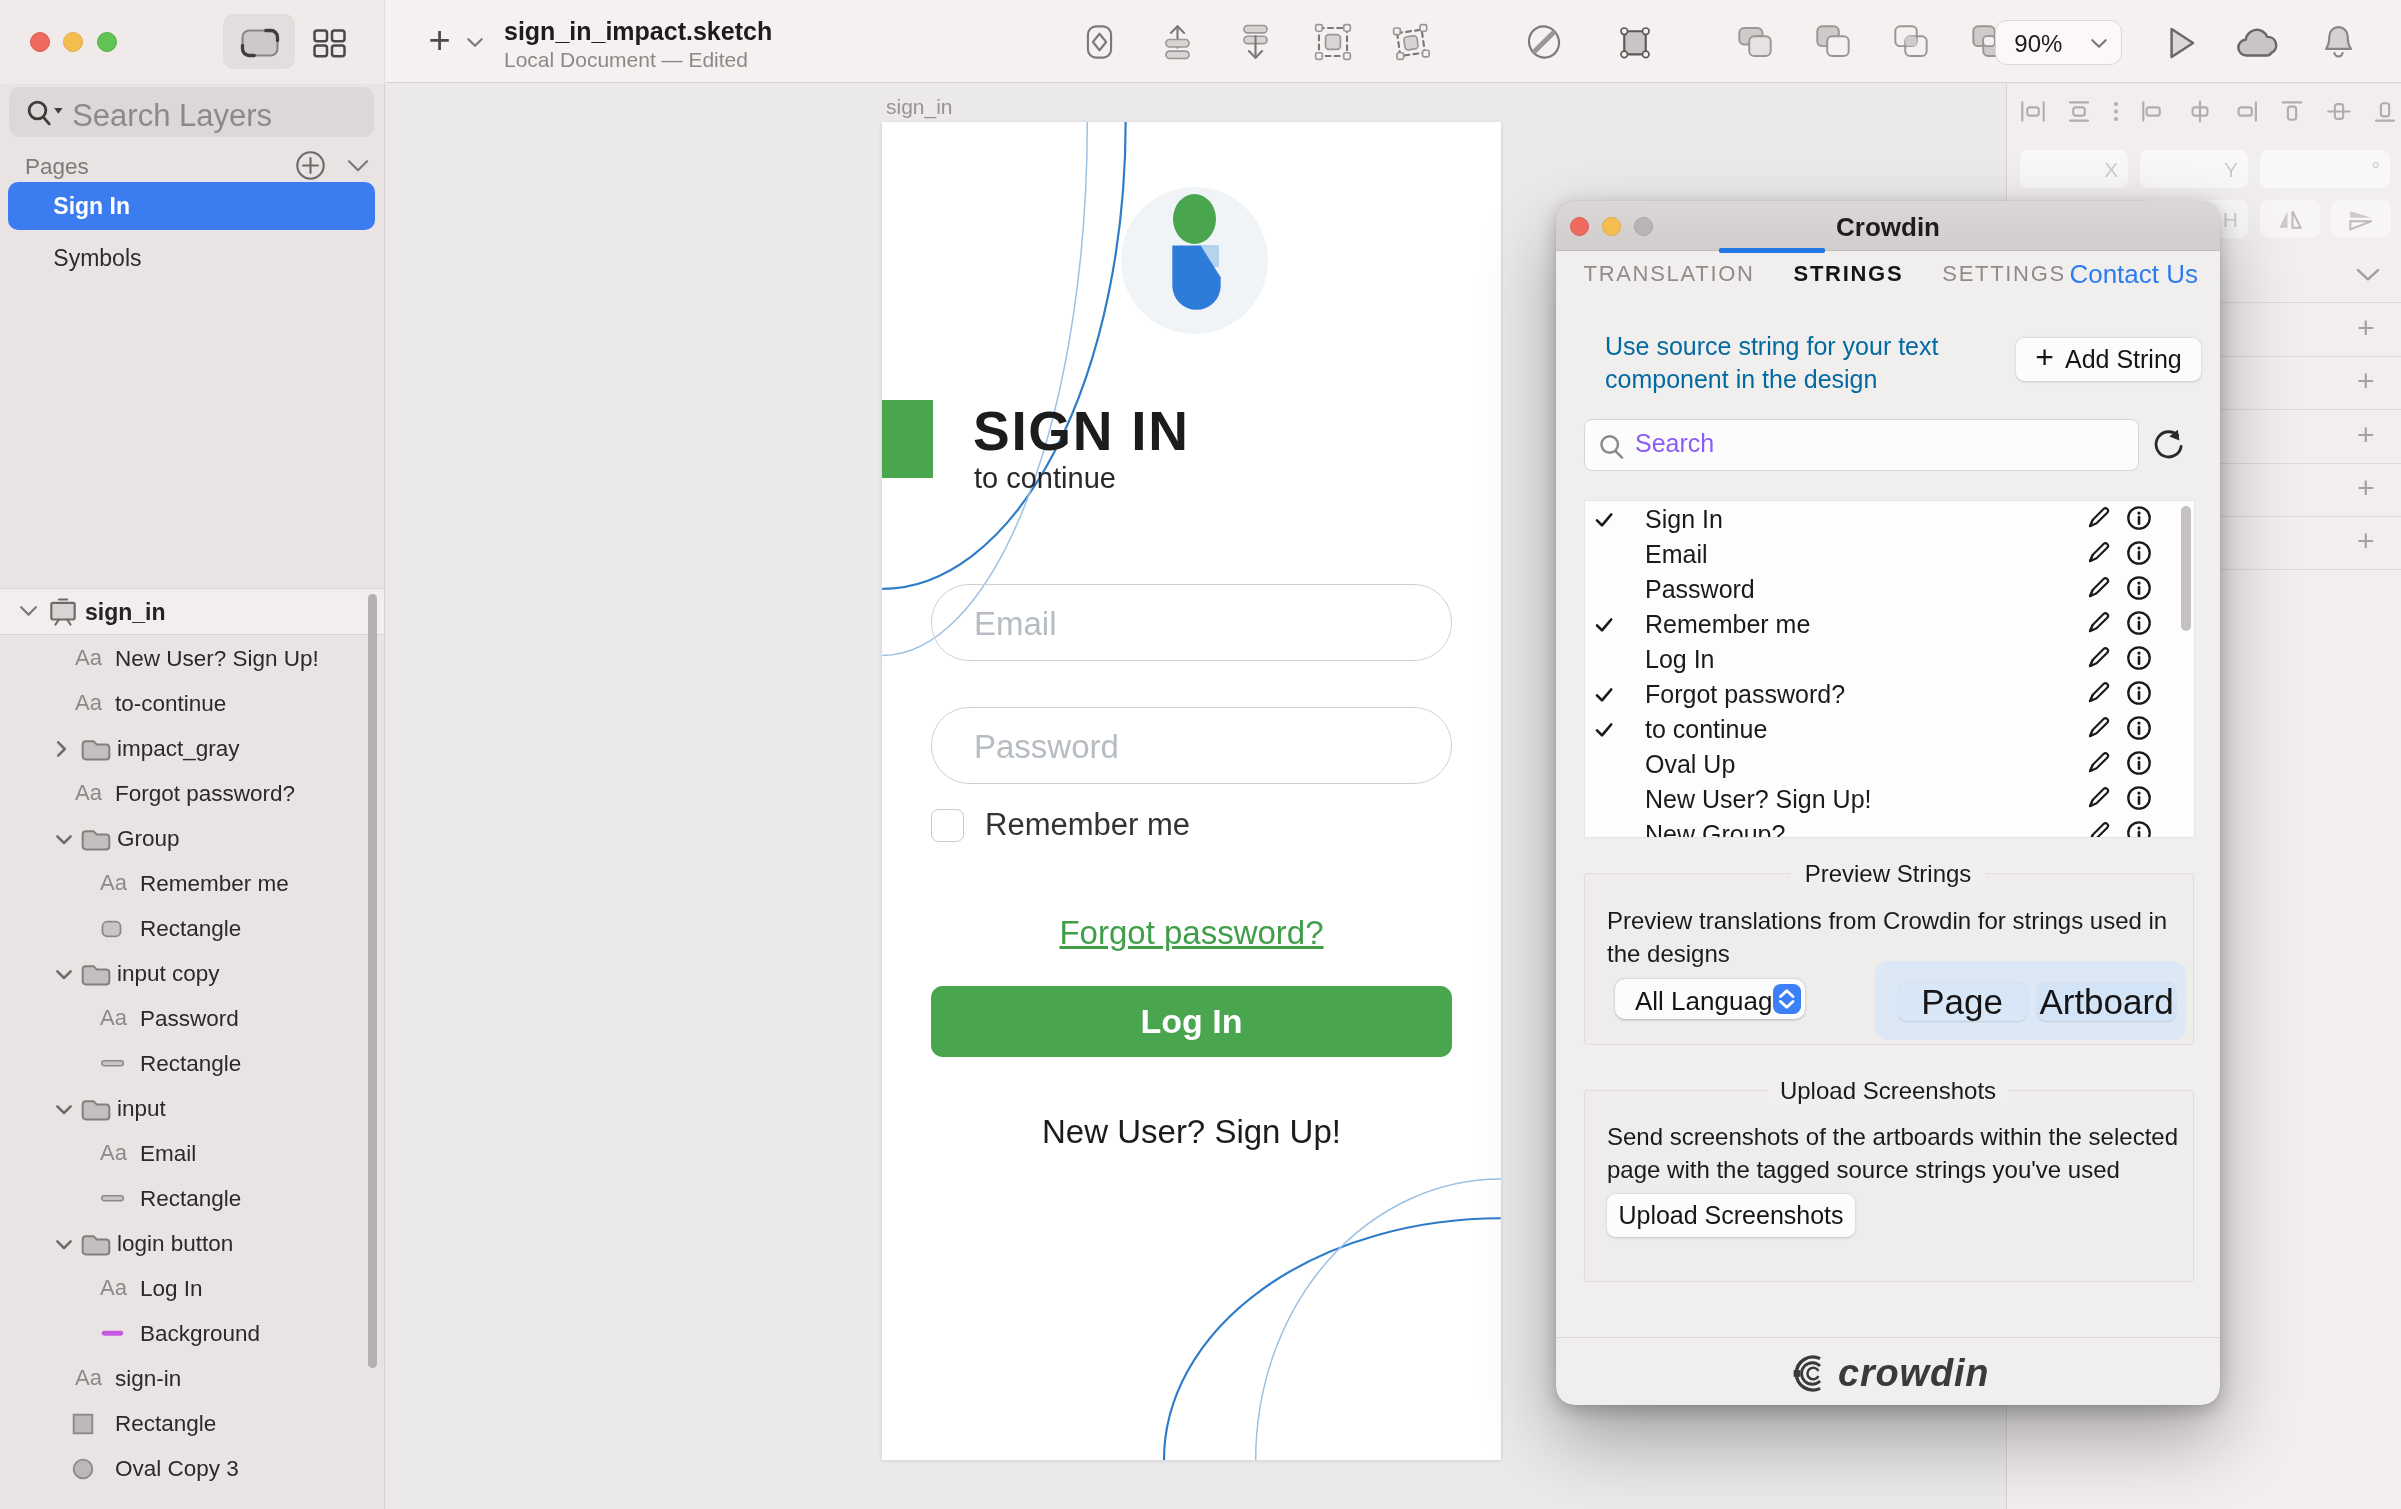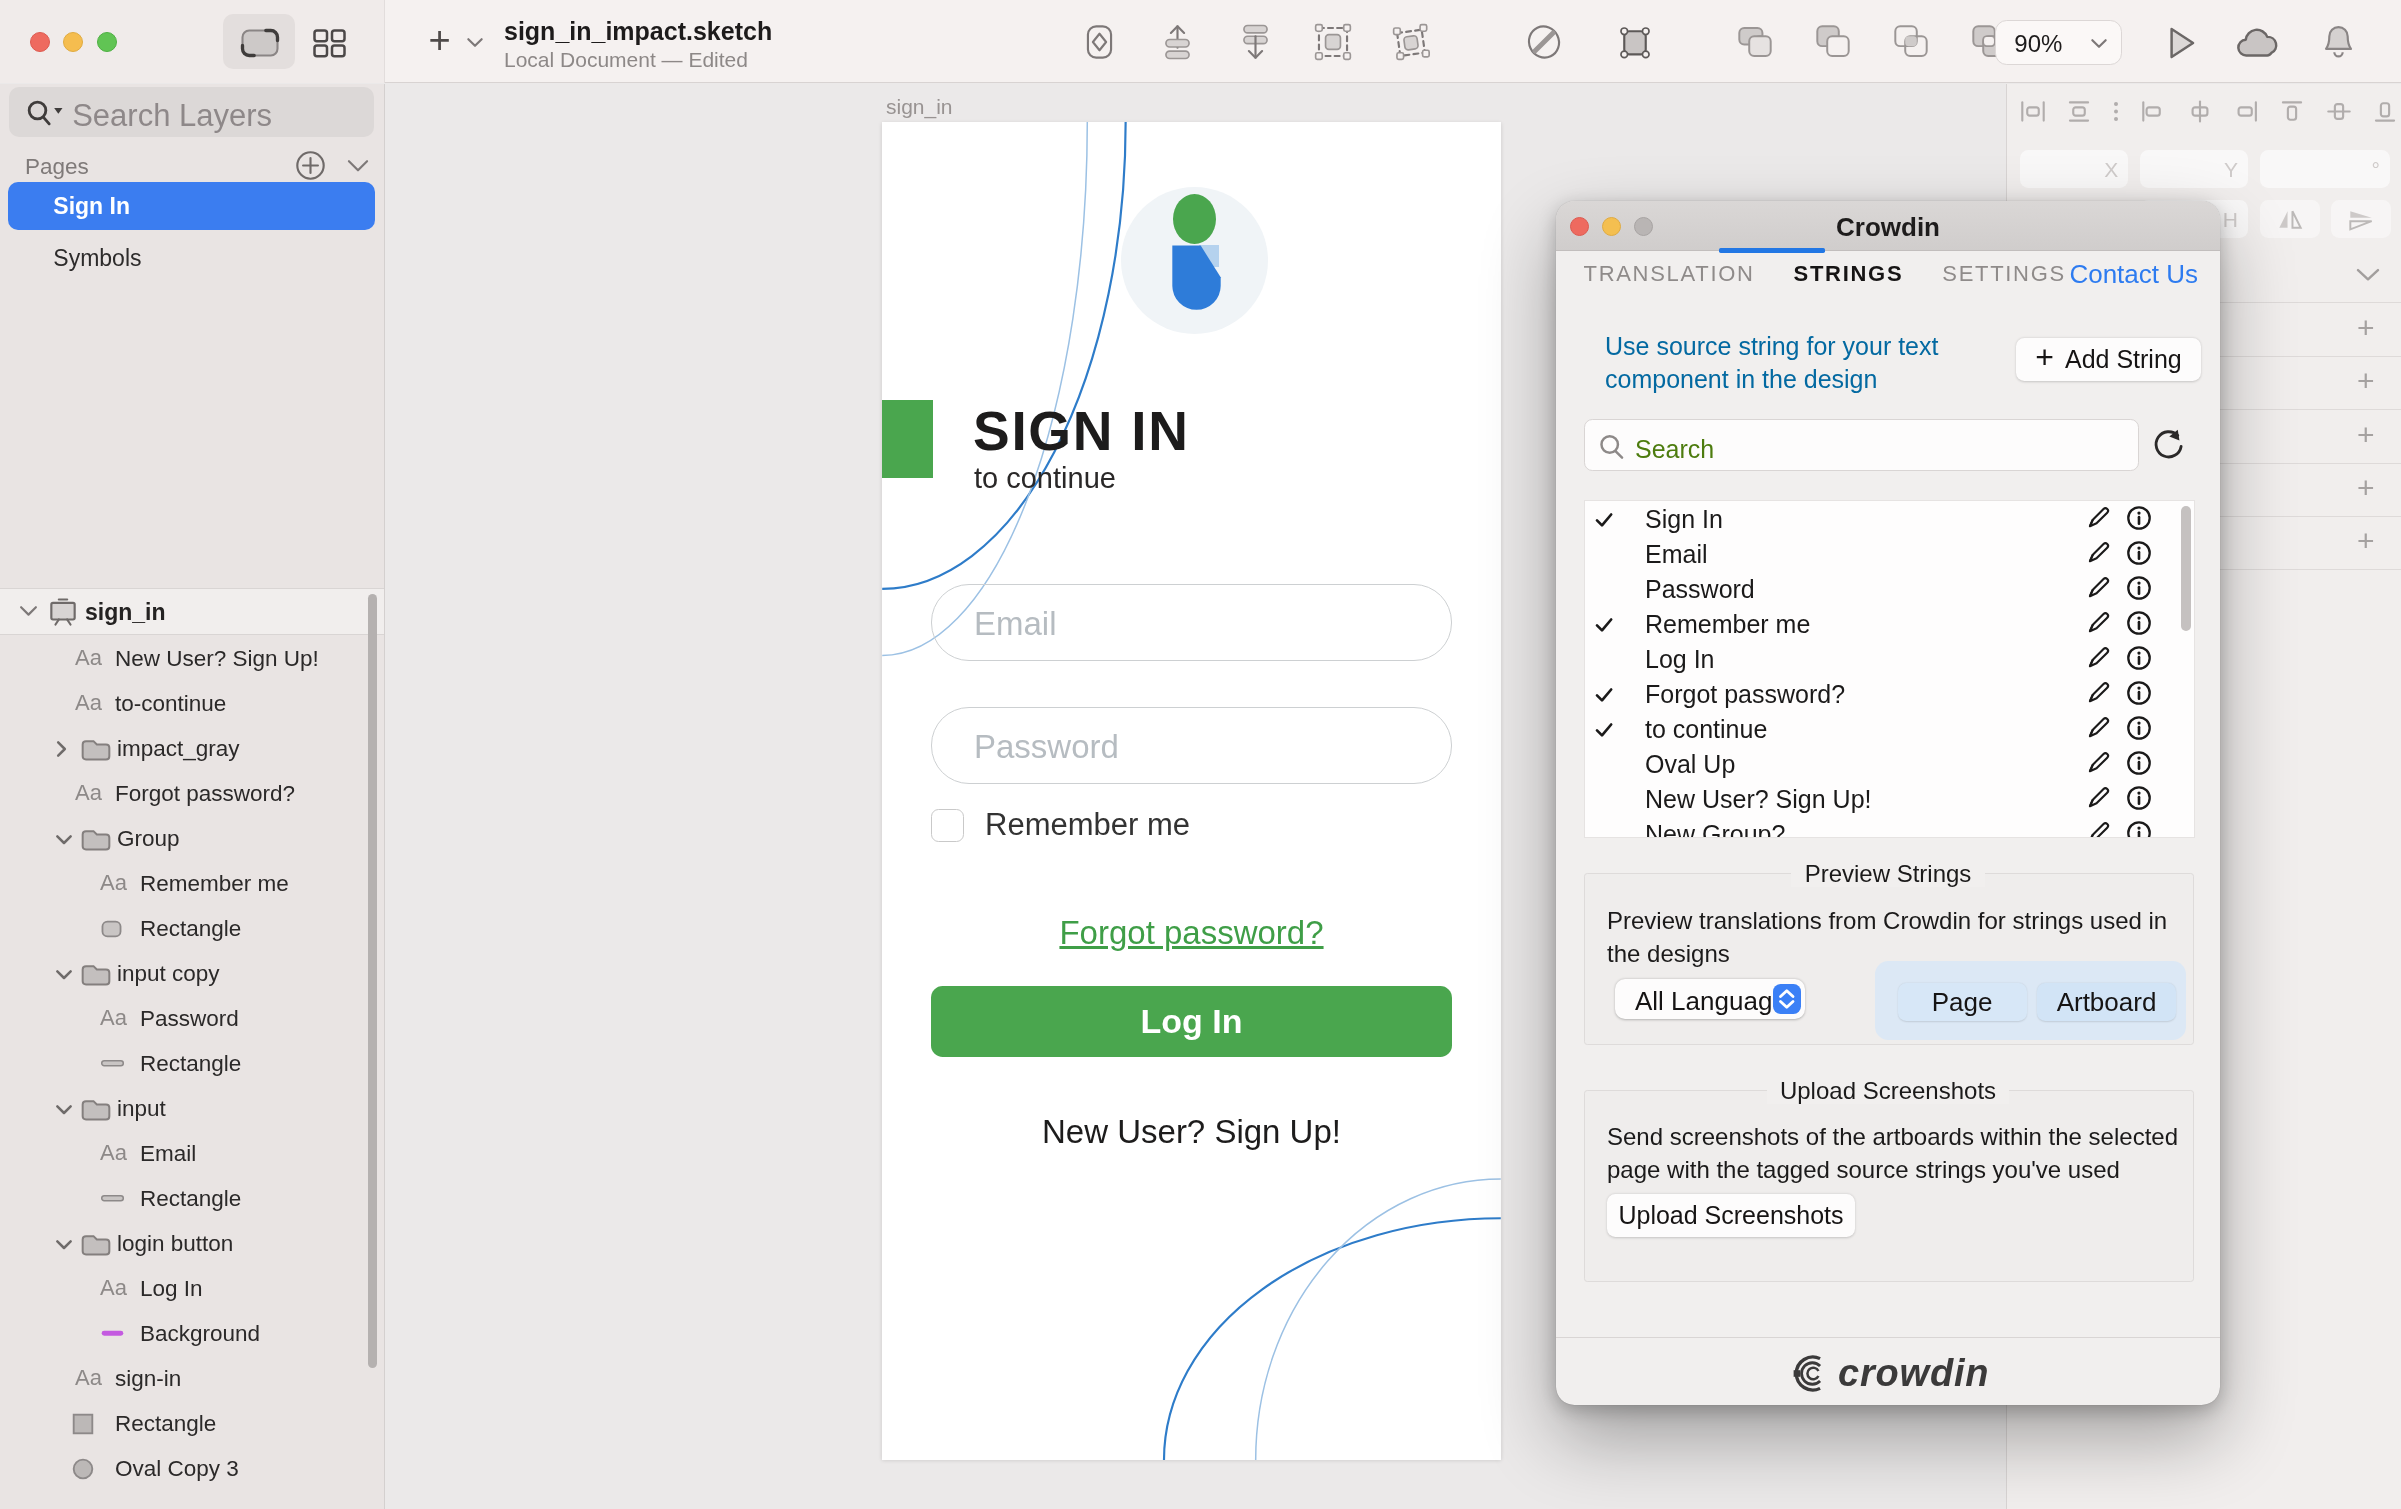--- a/index.html
+++ b/index.html
@@ -90,37 +90,37 @@
   .cw-tab-underline{position:absolute;left:163px;top:47px;width:106px;height:5px;background:#2277e4;border-radius:1.7px;}
   .cw-tabs{position:absolute;left:27.5px;top:60px;display:flex;gap:39px;}
   .cw-tab{font-size:22px;letter-spacing:1.7px;color:#8f8b8a;}
   .cw-tab.active{color:#161414;font-weight:700;}
   .cw-contact{position:absolute;right:22px;top:58px;font-size:26px;color:#2d7bf0;}
   .cw-intro{position:absolute;left:49px;top:129px;width:434px;font-size:25px;line-height:33px;color:#0369a1;}
   .cw-addstring{position:absolute;left:460px;top:137px;width:185px;height:43px;background:#fdfcfc;border-radius:8.3px;
                 box-shadow:0 0.8px 2.5px rgba(0,0,0,0.18);font-size:25px;color:#161414;display:flex;align-items:center;justify-content:center;gap:11px;}
   .cw-addstring .pl{font-size:32px;font-weight:300;margin-top:-3.3px;}
   .cw-search{position:absolute;left:28px;top:218px;width:555px;height:52px;background:#fdfcfc;border:0.8px solid #d9d5d4;border-radius:8.3px;}
-  .cw-search .ph{position:absolute;left:50px;top:15px;font-size:25px;color:#4d7c0f;}
+  .cw-search .ph{position:absolute;left:50px;top:9px;font-size:25px;color:#8b5cf6;}
   .cw-search svg{position:absolute;left:13.3px;top:12.5px;}
   .cw-refresh{position:absolute;left:594px;top:227px;}
   .cw-list{position:absolute;left:28px;top:299px;width:611px;height:338px;background:#fefdfd;border:0.8px solid #e6e3e2;overflow:hidden;}
   .cw-row{position:relative;height:35px;}
   .cw-row .ck{position:absolute;left:6.7px;top:5.8px;}
   .cw-row .lb{position:absolute;left:60px;top:4.2px;font-size:25px;color:#1b1a1a;white-space:nowrap;}
   .cw-list-scroll{position:absolute;left:596px;top:6.7px;width:10px;height:125px;background:#c5c1c0;border-radius:5px;}
   .cw-box{position:absolute;left:28px;width:610px;background:#efedec;border:1.7px solid #dedbda;border-radius:3.3px;}
   .cw-legend{position:absolute;width:664px;text-align:center;font-size:24px;color:#1b1a1a;}
   .cw-legend span{background:#f1efee;padding:0 13.3px;}
   .cw-desc{position:absolute;left:51px;font-size:24px;line-height:33px;color:#1b1a1a;width:575px;}
   .cw-lang{position:absolute;left:59px;top:778px;width:190px;height:40px;background:#fdfcfc;border-radius:10px;box-shadow:0 0.8px 2.5px rgba(0,0,0,0.25);}
   .cw-lang .lt{position:absolute;left:20px;top:6.7px;font-size:26px;color:#161414;}
   .cw-lang .stepper{position:absolute;right:4.2px;top:5px;width:27.5px;height:30px;background:#3b80f6;border-radius:7.5px;}
   .cw-seg{position:absolute;left:319px;top:760px;width:311px;height:79px;background:#dce8f5;border-radius:13.3px;}
-  .cw-seg .btn{position:absolute;top:22px;height:38px;border-radius:8.3px;font-size:26px;color:#161414;text-align:center;line-height:38px;box-shadow:0 0.8px 1.7px rgba(0,0,0,0.12);}
+  .cw-seg .btn{position:absolute;top:22px;height:38px;border-radius:8.3px;font-size:35px;color:#161414;text-align:center;line-height:38px;box-shadow:0 0.8px 1.7px rgba(0,0,0,0.12);}
   .cw-seg .b1{left:22.5px;width:129px;background:#d7e7f7;}
   .cw-seg .b2{left:162px;width:139px;background:#d2e4f6;}
   .cw-upload-btn{position:absolute;left:51px;top:993px;width:248px;height:43px;background:#fdfcfc;border-radius:8.3px;box-shadow:0 0.8px 2.5px rgba(0,0,0,0.18);
                  font-size:25px;color:#161414;text-align:center;line-height:43px;}
   .cw-footer-div{position:absolute;left:0;top:1136px;width:664px;height:0.8px;background:#d9d5d4;}
   .cw-logo{position:absolute;left:0;top:1151px;width:664px;display:flex;align-items:center;justify-content:center;gap:8.3px;}
   .cw-logo .wordmark{font-size:38px;font-weight:700;font-style:italic;color:#3b3a3a;letter-spacing:0.8px;}
 
   .muted-stroke{stroke:#7d7878;fill:none;stroke-width:2.6;stroke-linecap:round;stroke-linejoin:round;}
 </style>

